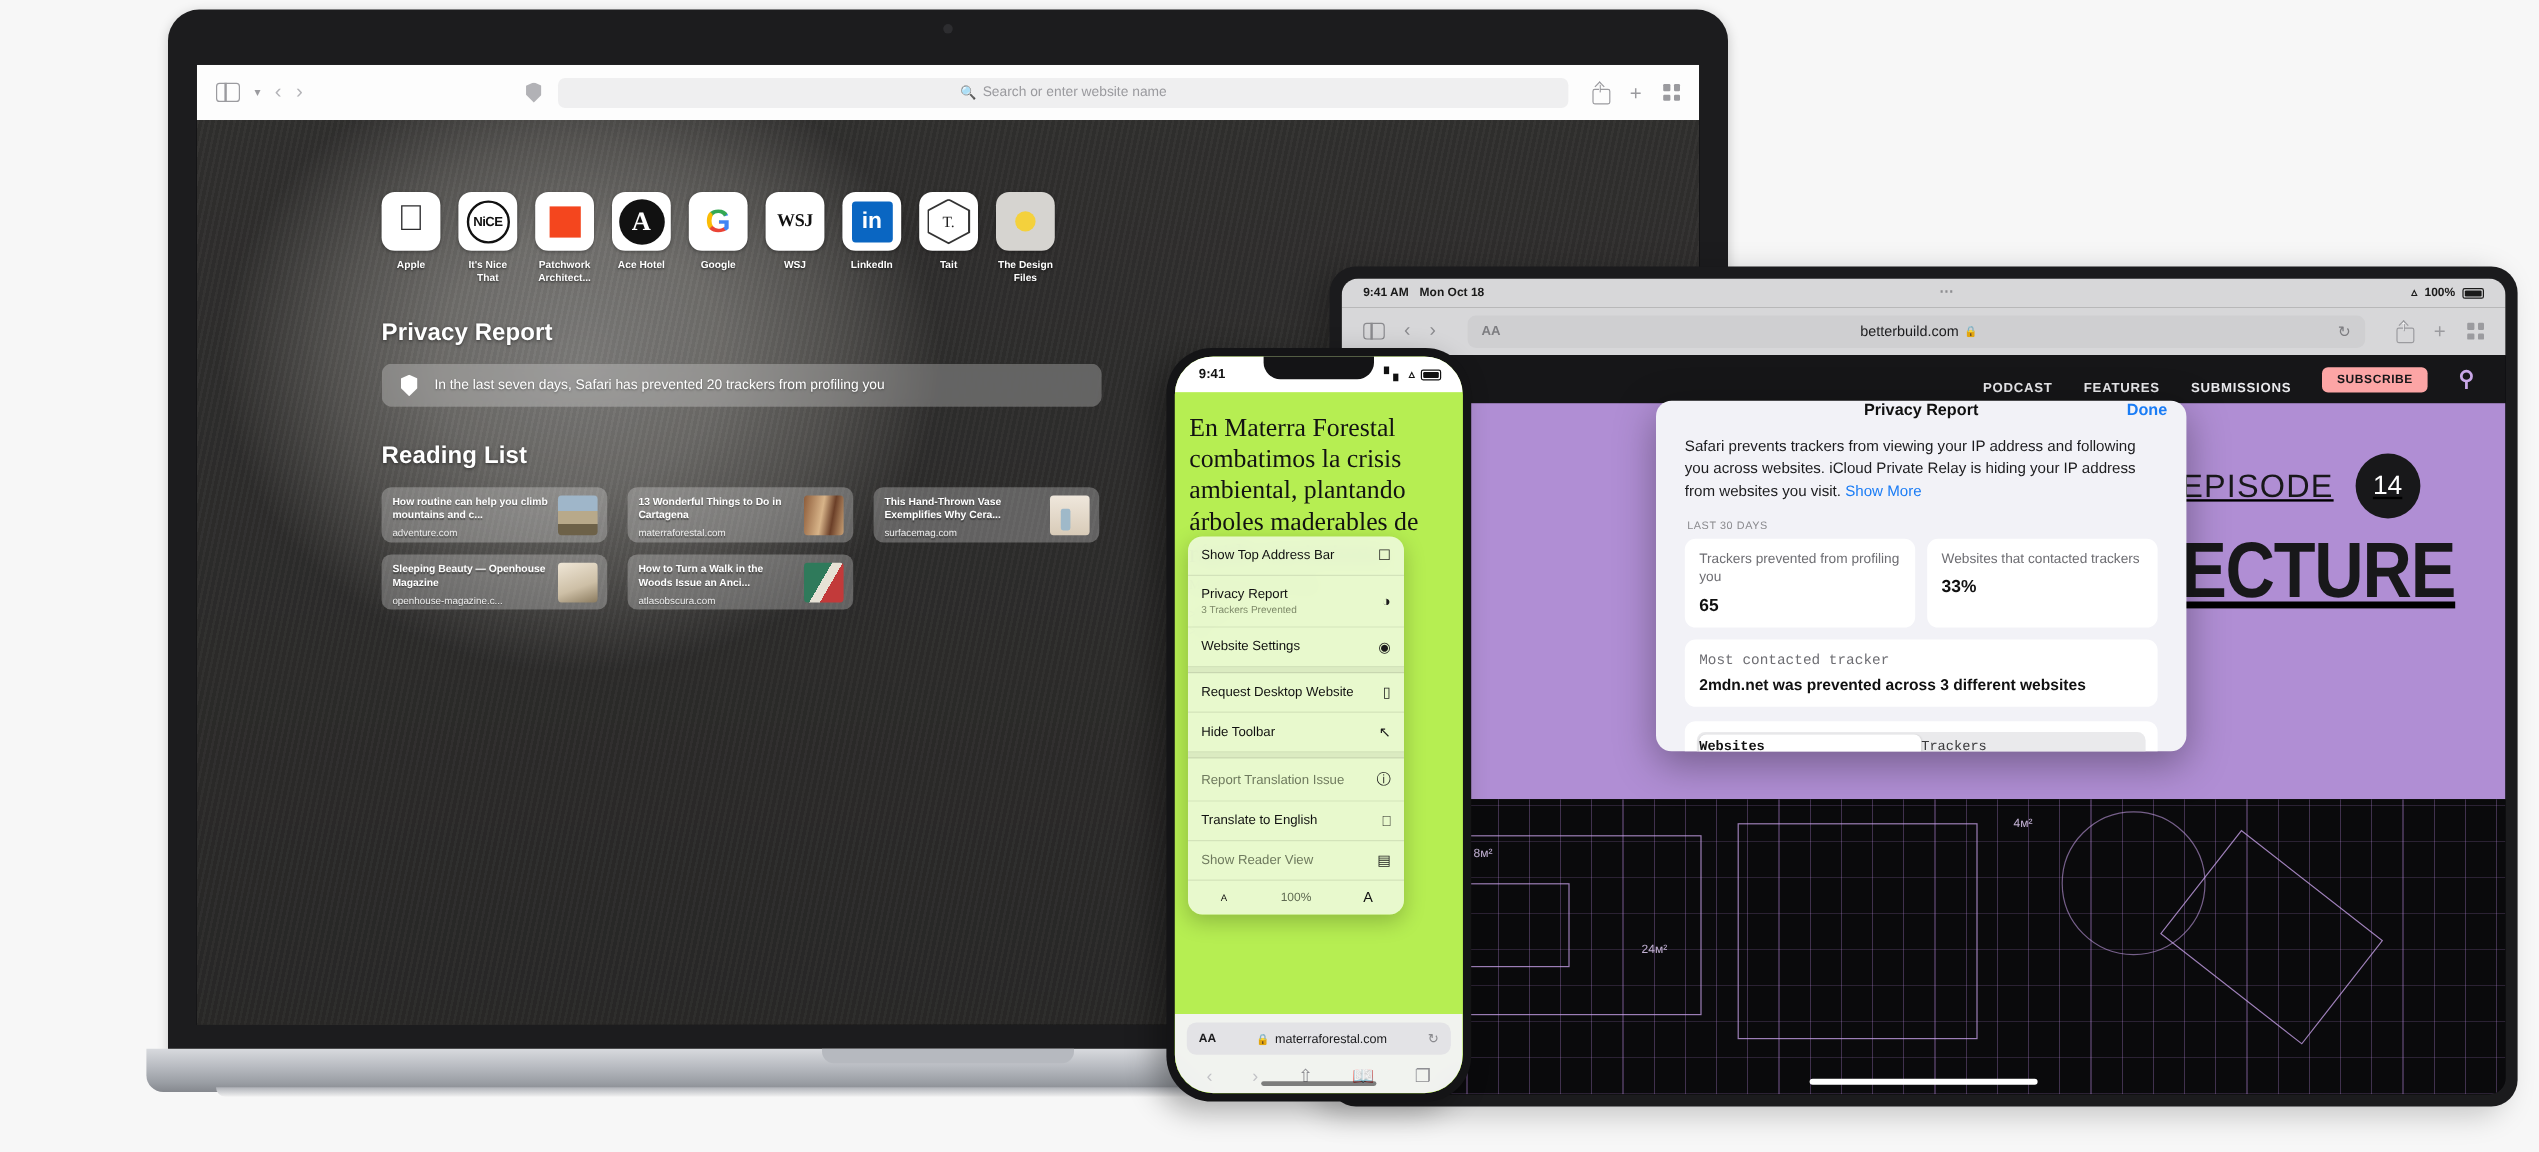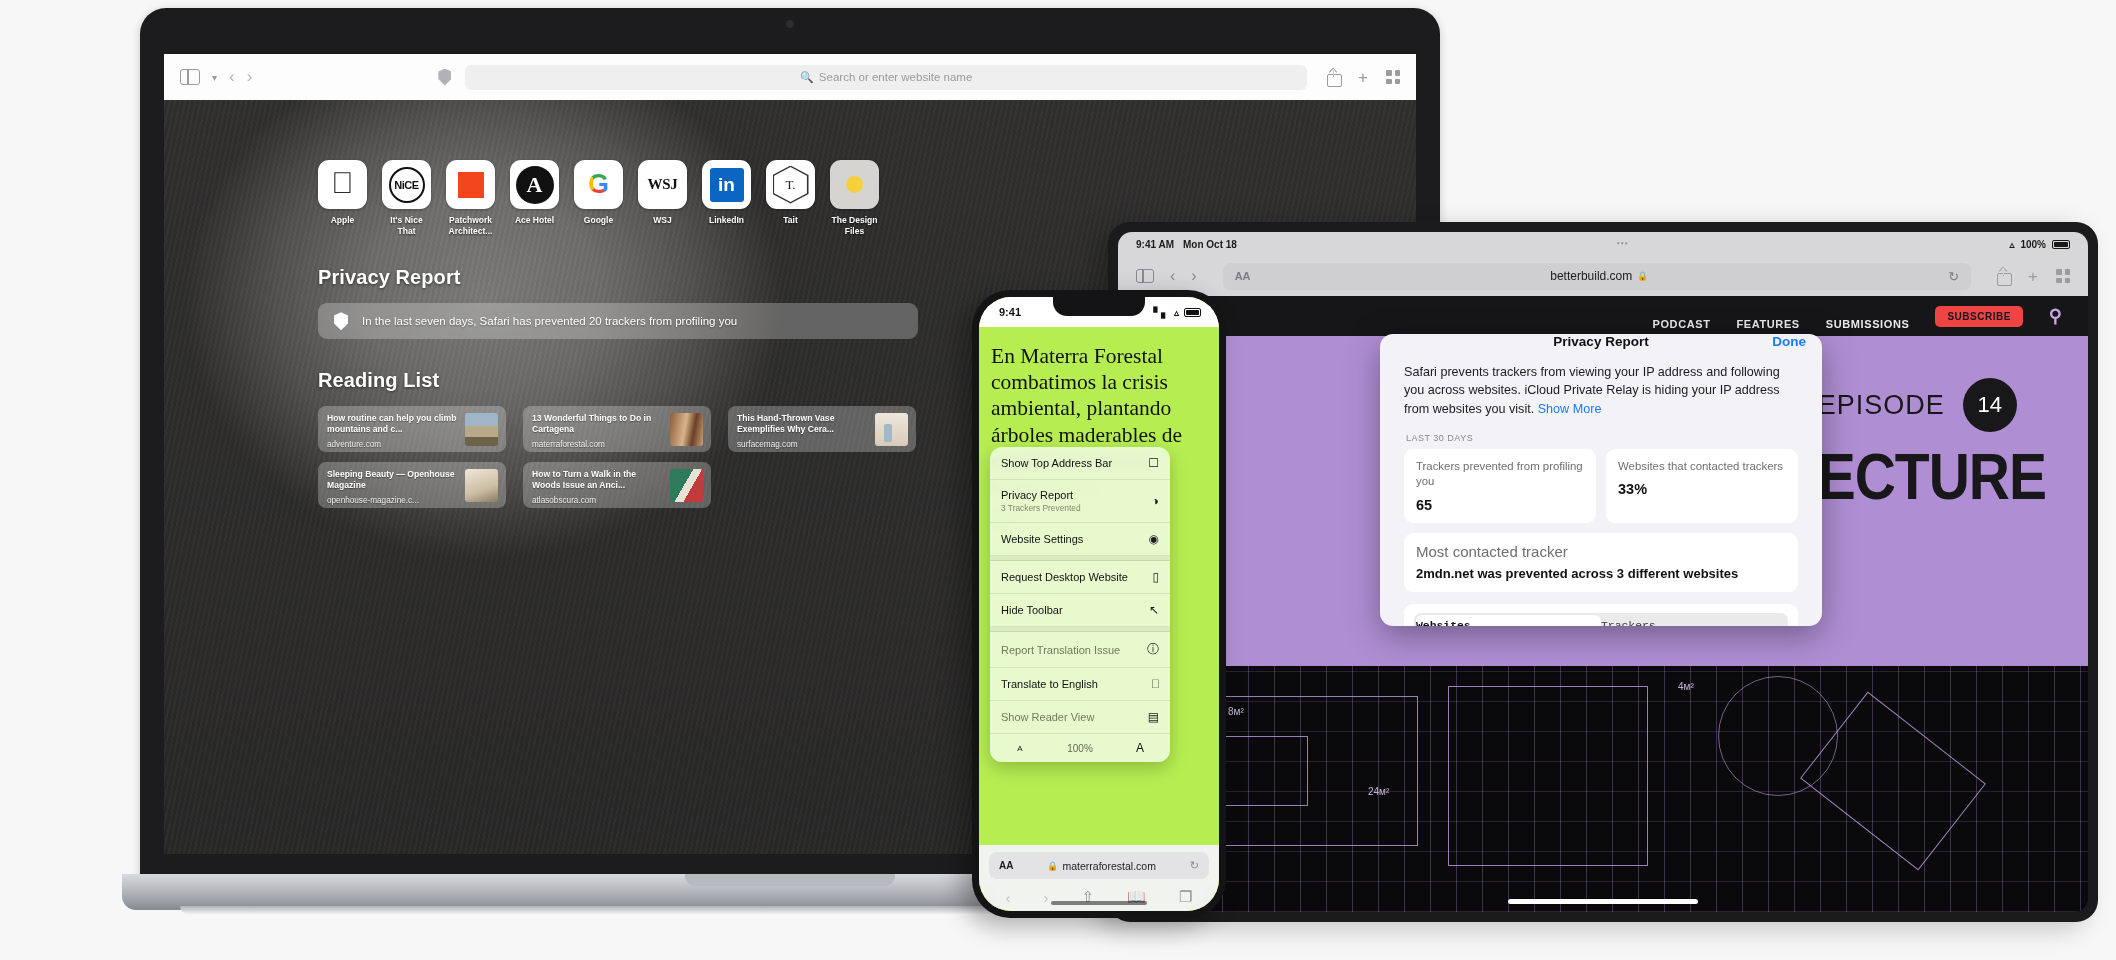--- a/index.html
+++ b/index.html
@@ -184,26 +184,26 @@
   .ip-aa { font-size: 11px; color: #7d7d81; font-weight: 600; }
   .ip-url { font-size: 12px; color: #1c1c1e; display: flex; align-items: center; gap: 5px; }
   .lock { font-size: 9px; color: #5a5a5e; }
   .reload { font-size: 13px; color: #7d7d81; }
   .ip-tb-right { display: flex; gap: 18px; align-items: center; color: #8a8a8e; }
 
   .ip-web { position: absolute; left: 0; right: 0; top: 64px; bottom: 0; background: #0d0d0f; overflow: hidden; }
   .ip-nav { height: 40px; display: flex; align-items: center; justify-content: flex-end; gap: 26px; padding-right: 26px; background: #161618; }
   .ip-nav-link { color: #e9e9ec; font-size: 11px; font-weight: 700; letter-spacing: .6px; margin-top: 16px; }
   .ip-sub {
-    background: #ef4444; color: #161618; font-size: 10px; font-weight: 700; letter-spacing: .5px;
+    background: #fca5a5; color: #161618; font-size: 10px; font-weight: 700; letter-spacing: .5px;
     padding: 5px 12px; border-radius: 5px; text-align: center;
   }
   .ip-search-ic { color: #c9a7e8; font-size: 18px; font-weight: 700; }
   .ip-hero { position: absolute; left: 0; right: 0; top: 40px; height: 330px; background: #b08ed4; }
-  .ip-hero-inner { position: absolute; right: 42px; top: 42px; text-align: left; }
+  .ip-hero-inner { position: absolute; right: 42px; top: 42px; text-align: left; text-decoration: underline; }
   .ip-ep { display: flex; align-items: center; gap: 18px; }
   .ip-ep-text { font-size: 27px; font-weight: 400; color: #18181a; letter-spacing: 1px; font-family: "Liberation Sans", sans-serif; }
   .ip-ep-num { width: 54px; height: 54px; border-radius: 50%; background: #18181a; color: #fff; display:flex; align-items:center; justify-content:center; font-size: 22px; }
   .ip-big { font-size: 57px; font-weight: 800; color: #18181a; letter-spacing: -1px; margin-top: 6px; font-family: "Liberation Sans", sans-serif; transform: scaleY(1.15); transform-origin: left top; }
   .ip-blueprint { position: absolute; left: 0; right: 0; top: 370px; bottom: 0; background: #0a0a0c; overflow: hidden; }
   .bp-lines { position: absolute; inset: 0;
     background-image:
       repeating-linear-gradient(90deg, rgba(190,140,230,.30) 0 1px, transparent 1px 26px),
       repeating-linear-gradient(0deg, rgba(190,140,230,.18) 0 1px, transparent 1px 30px),
       linear-gradient(118deg, rgba(200,160,240,.22) 0 2px, transparent 2px 120px),
@@ -226,21 +226,21 @@
   .prs-done { position: absolute; right: 16px; font-size: 13.5px; color: #1a7cf5; font-weight: 600; }
   .prs-body { padding: 14px 24px 0 24px; }
   .prs-desc { font-size: 12.6px; color: #1c1c1e; line-height: 1.45; }
   .prs-more { color: #1a7cf5; }
   .prs-section { font-size: 9px; color: #8a8a8e; letter-spacing: .5px; margin: 15px 0 6px 2px; }
   .prs-cards { display: flex; gap: 10px; }
   .prs-card { background: #fff; border-radius: 9px; padding: 10px 12px; flex: 1; }
   .prs-card-lbl { font-size: 11.4px; color: #6e6e73; line-height: 1.35; }
   .prs-card-val { font-size: 14.5px; font-weight: 700; color: #111; margin-top: 7px; }
   .prs-wide { background: #fff; border-radius: 9px; padding: 10px 12px; margin-top: 10px; }
-  .prs-wide-lbl { font-size: 15px; color: #6e6e73; }
+  .prs-wide-lbl { font-size: 12px; color: #6e6e73; font-family: Liberation Mono, monospace; }
   .prs-wide-val { font-size: 13px; font-weight: 700; color: #111; margin-top: 5px; line-height: 1.35; }
   .prs-segwrap { background: #fff; border-radius: 9px; margin: 12px 0 0 0; padding: 9px 10px 9px 10px; }
   .prs-seg { display: flex; background: #eaeaec; border-radius: 7px; padding: 2px; }
   .prs-seg-item { flex: 1; text-align: left; font-size: 11.4px; padding: 5px 0; color: #3a3a3c; border-radius: 6px; font-family: Liberation Mono, monospace; }
   .prs-seg-item.on { background: #fff; font-weight: 700; color: #111; box-shadow: 0 1px 2px rgba(0,0,0,.14); }
 
   
   .iphone { position: absolute; left: 972px; top: 290px; width: 254px; height: 628px; }
   .ip-phone-frame {
     position: absolute; inset: 0; background: #141416; border-radius: 38px;

